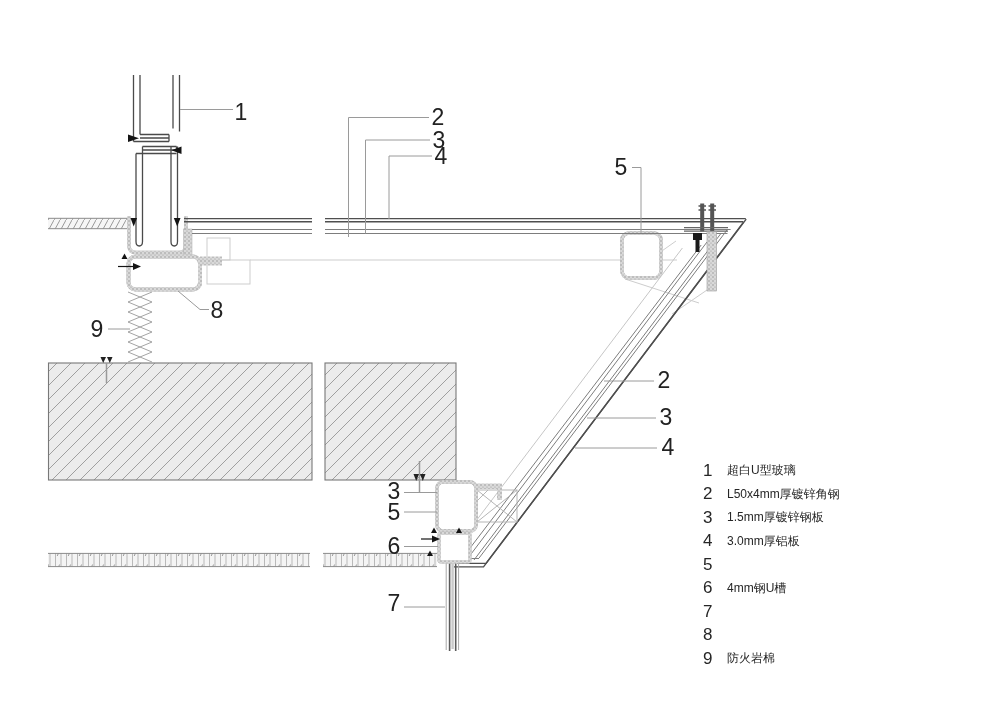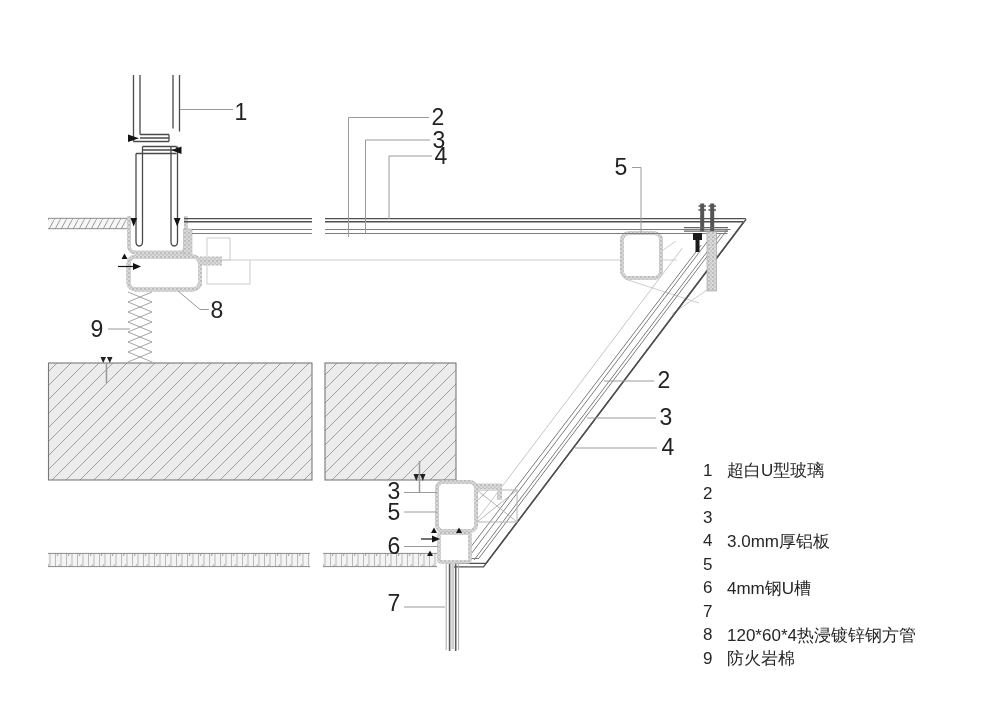--- a/index.html
+++ b/index.html
@@ -11,21 +11,21 @@
   .co{
     position:absolute;transform:translate(-50%,-50%);
     font-size:23px;color:#222;letter-spacing:0;line-height:1;
     font-family:"Liberation Sans","DejaVu Sans",sans-serif;
   }
   .legend{
     position:absolute;left:703px;top:459px;color:#262626;
   }
   .lrow{display:flex;align-items:center;height:23.5px;}
   .lnum{width:24px;font-size:17px;}
-  .ltxt{font-size:17px;white-space:nowrap;}
+  .ltxt{font-size:12px;white-space:nowrap;}
 </style>
 </head>
 <body>
 
 <div id="canvas">
 
 <svg width="1000" height="707" viewBox="0 0 1000 707">
   <defs>
     <pattern id="hatchC" width="14" height="14" patternUnits="userSpaceOnUse">
       <path d="M-3.5,3.5 L3.5,-3.5 M0,14 L14,0 M10.5,17.5 L17.5,10.5" stroke="#9f9f9f" stroke-width="1" fill="none"></path>
@@ -229,41 +229,42 @@
 <div class="co" style="left:394px;top:546px">6</div>
 <div class="co" style="left:394px;top:603px">7</div>
 
 <div class="legend">
   <div class="lrow">
     <span class="lnum">1</span>
     <span class="ltxt">超白U型玻璃</span>
   </div>
   <div class="lrow">
     <span class="lnum">2</span>
+    <span class="ltxt">L50x4mm厚镀锌角钢</span>
   </div>
   <div class="lrow">
     <span class="lnum">3</span>
+    <span class="ltxt">1.5mm厚镀锌钢板</span>
   </div>
   <div class="lrow">
     <span class="lnum">4</span>
     <span class="ltxt">3.0mm厚铝板</span>
   </div>
   <div class="lrow">
     <span class="lnum">5</span>
   </div>
   <div class="lrow">
     <span class="lnum">6</span>
     <span class="ltxt">4mm钢U槽</span>
   </div>
   <div class="lrow">
     <span class="lnum">7</span>
   </div>
   <div class="lrow">
     <span class="lnum">8</span>
-    <span class="ltxt">120*60*4热浸镀锌钢方管</span>
   </div>
   <div class="lrow">
     <span class="lnum">9</span>
     <span class="ltxt">防火岩棉</span>
   </div>
 </div>
 
 </div>
 
 </body></html>

